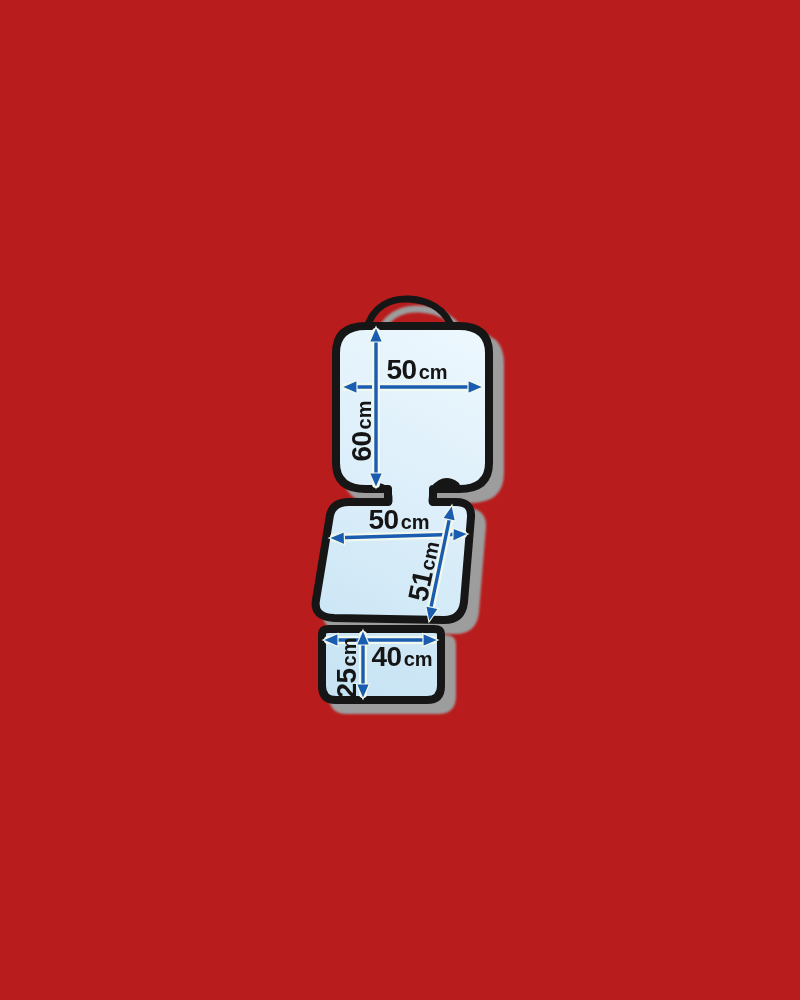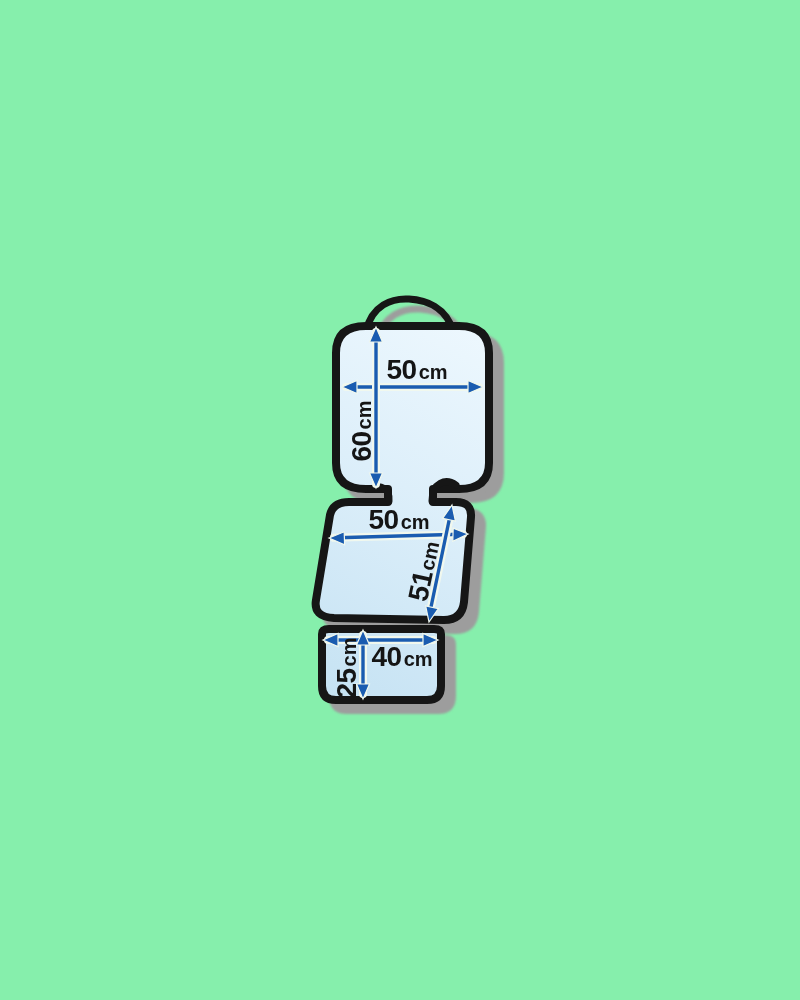--- a/index.html
+++ b/index.html
@@ -7,21 +7,21 @@
     padding: 0;
     background: #ffffff;
     width: 800px;
     height: 1000px;
     overflow: hidden;
   }
   .stage {
     position: relative;
     width: 800px;
     height: 1000px;
-    background: #86efac;
+    background: #b91c1c;
   }
   svg { display: block; }
 
   .outline {
     fill: url(#fillgrad);
     stroke: #161616;
     stroke-width: 8;
     stroke-linejoin: round;
   }
   .hook {

